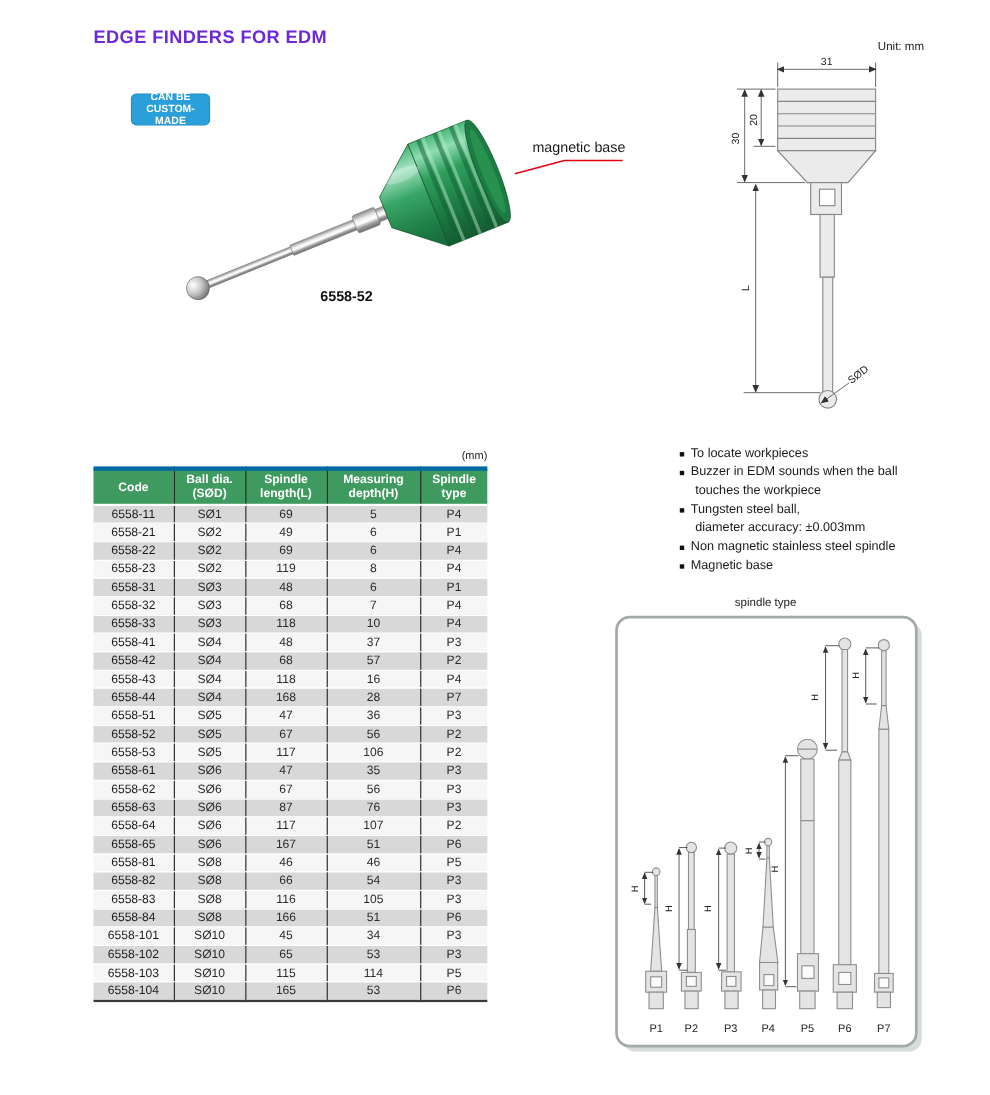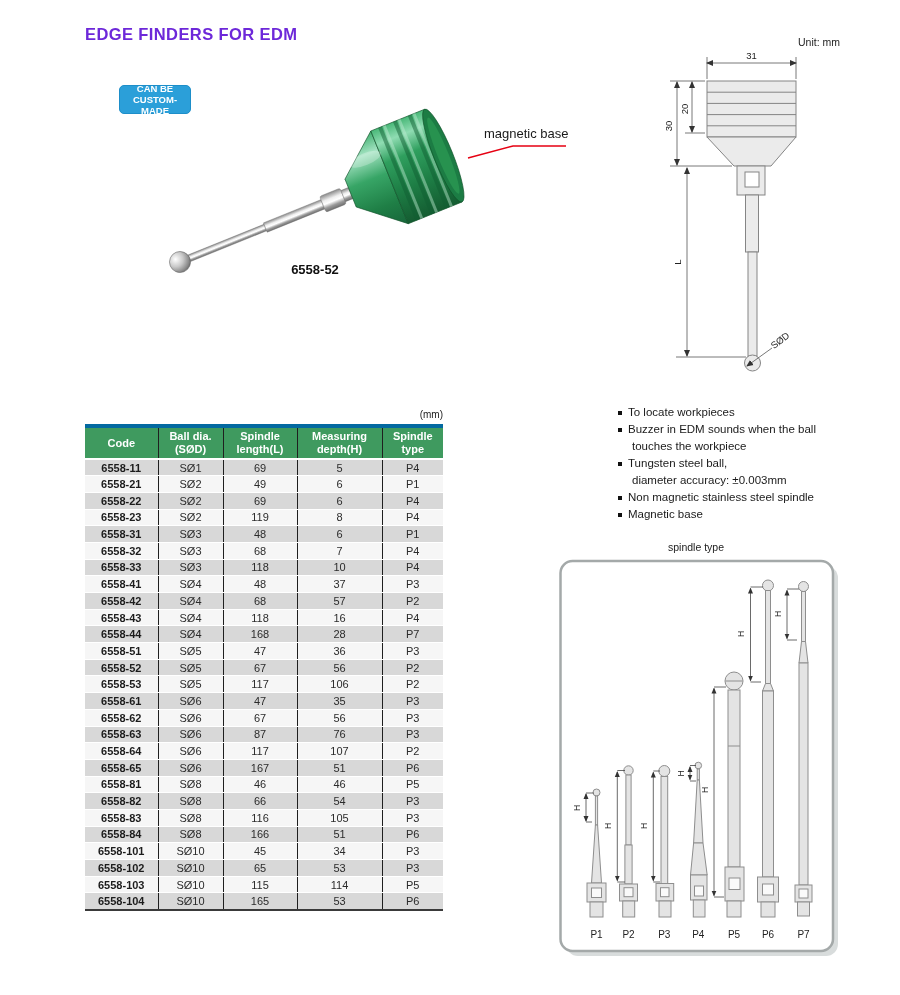--- a/index.html
+++ b/index.html
@@ -23,21 +23,21 @@
   .ftext div + div { padding-left:4px; }
 
   .mm-note { left:353px; top:409px; width:90px; text-align:right; font-size:10px; font-weight:normal; color:#222; }
 
   table.spec { position:absolute; left:85px; top:424px; border-collapse:collapse; table-layout:fixed;
                border-top:4px solid #0369a1; border-bottom:2px solid #3a3a3a; }
   table.spec th { background:#3f9a5f; color:#fff; font-size:11px; font-weight:bold; line-height:13px;
                   height:33px; text-align:center; vertical-align:middle; border-bottom:2px solid #fff; }
   table.spec td { height:16.7px; padding:0; font-size:11px; color:#2b2b2b; text-align:center;
                   vertical-align:middle; border-bottom:1px solid #fff; }
-  table.spec td.code { font-weight:bold; color:#1c1c1c; }
+  table.spec td.code { font-weight:normal; color:#1c1c1c; }
   table.spec td:not(:first-child), table.spec th:not(:first-child) { border-left:1px solid #1f1f1f; }
   table.spec tbody tr:nth-child(odd) td { background:#d8d8d8; }
   table.spec tbody tr:nth-child(even) td { background:#f6f6f6; }
 
   svg text { font-family:"Liberation Sans", sans-serif; }
 </style>
 </head>
 <body>
 
 <div class="abs page-title">EDGE FINDERS FOR EDM</div>

